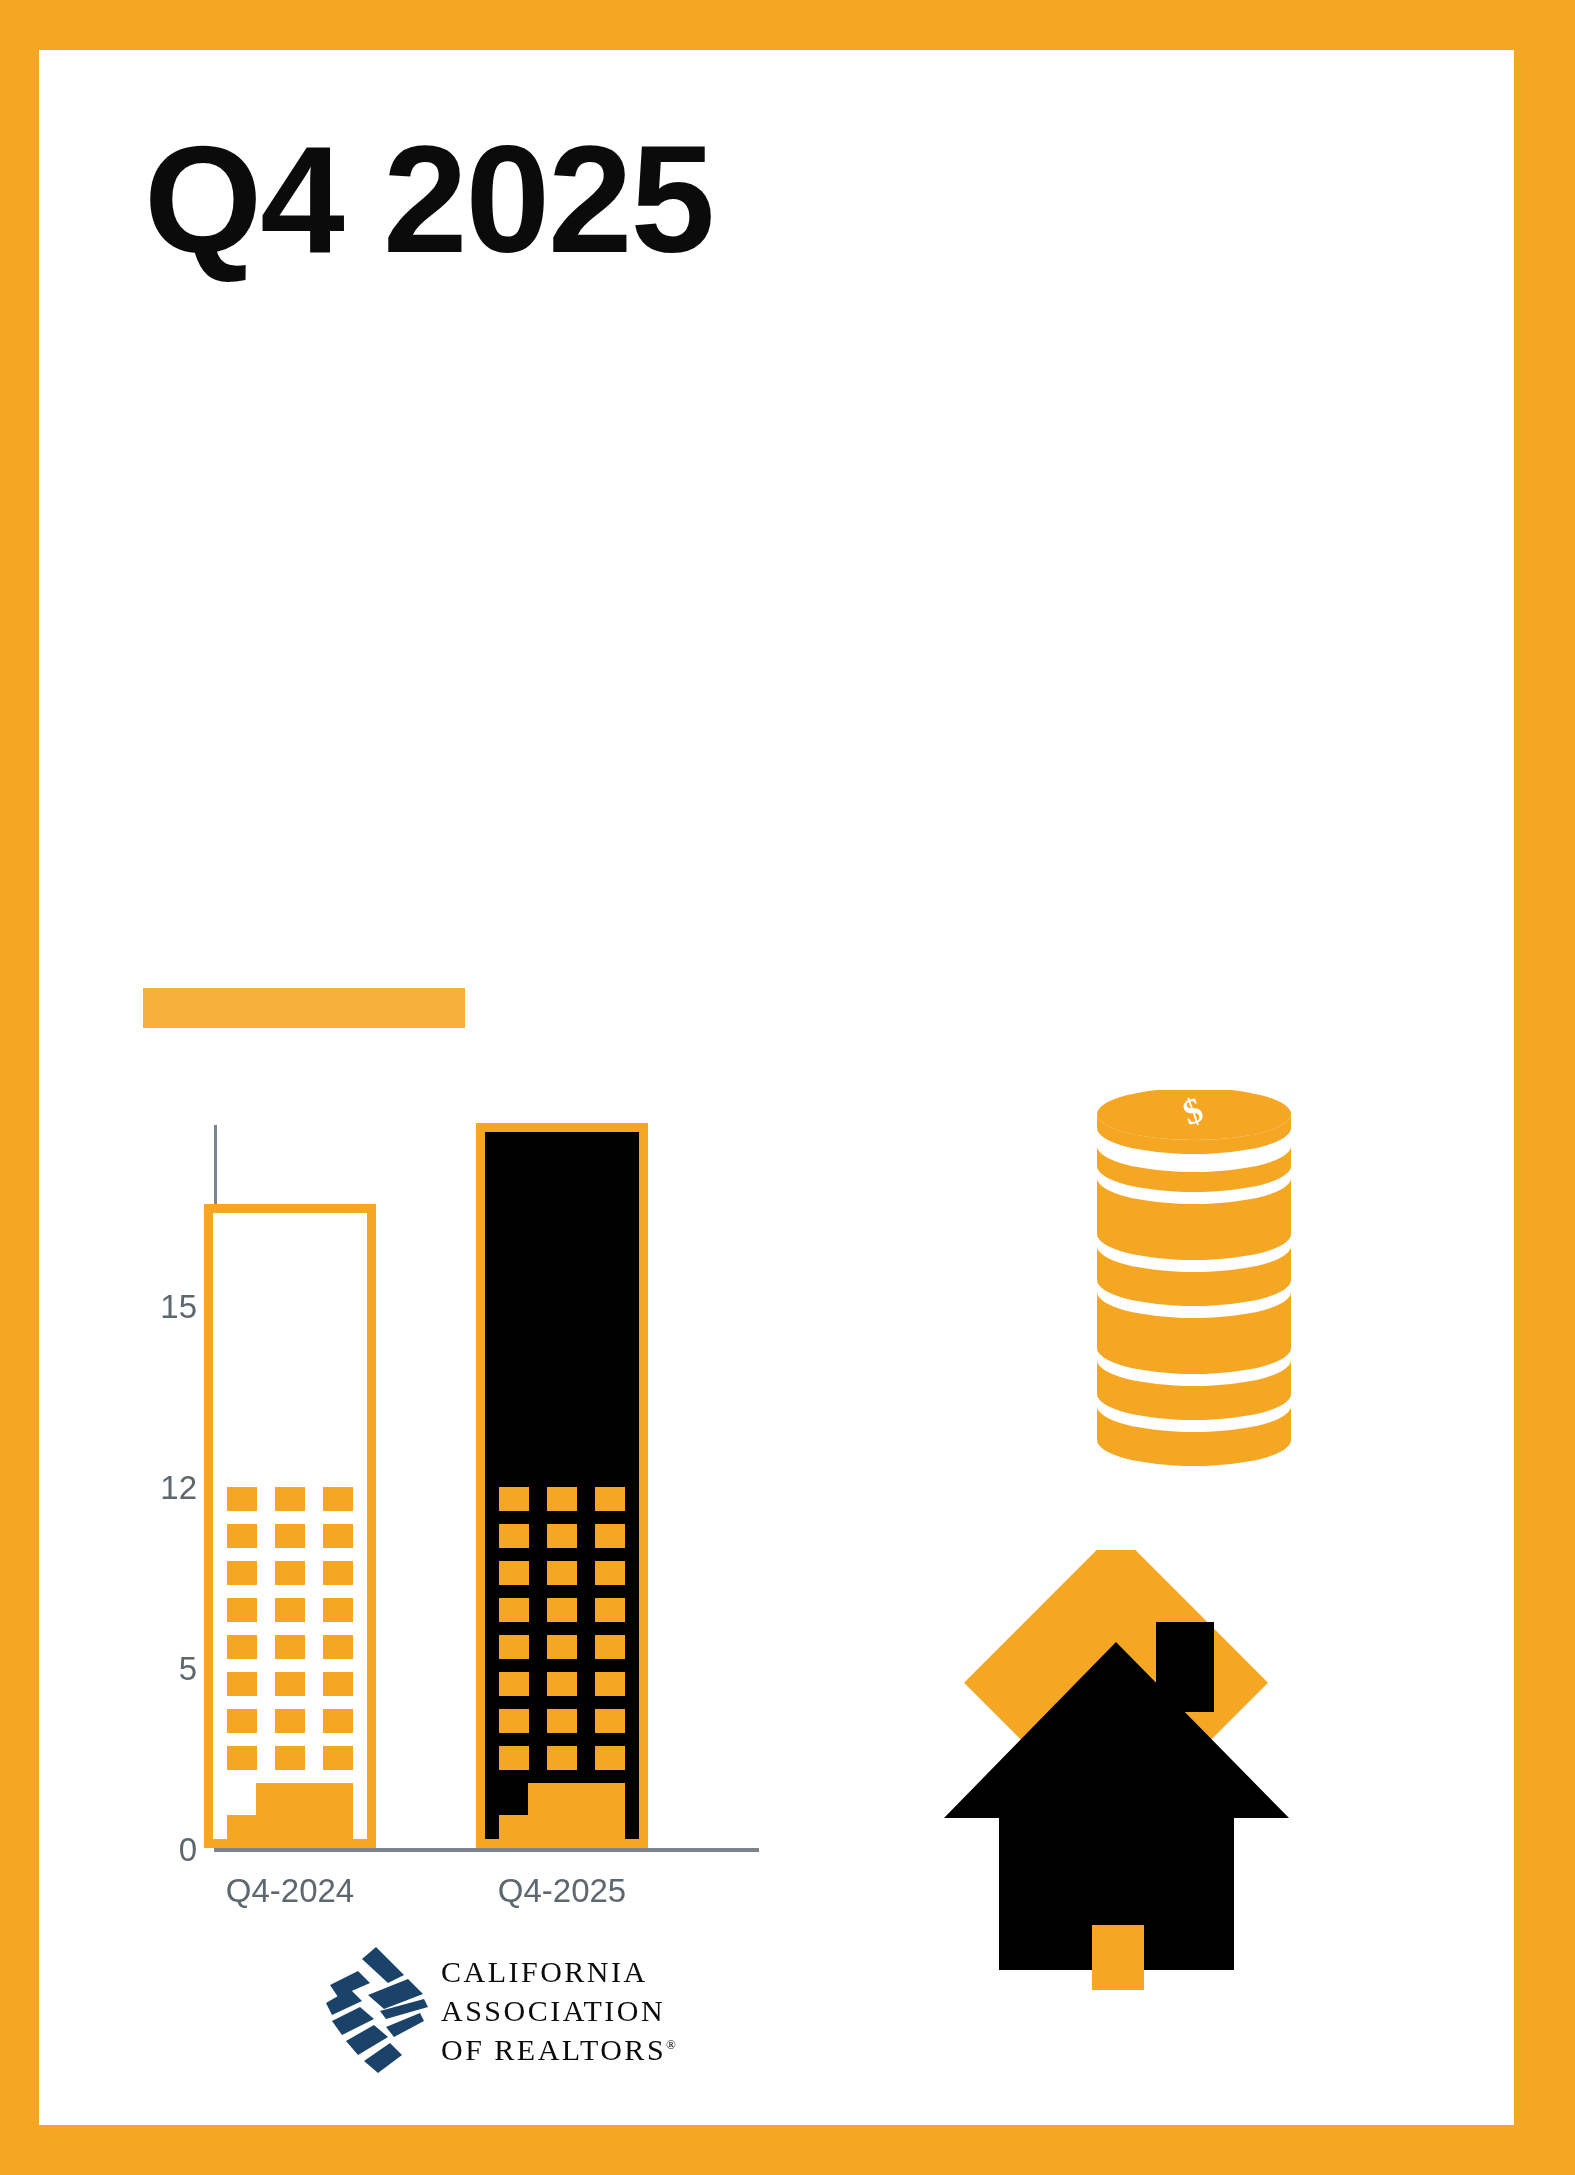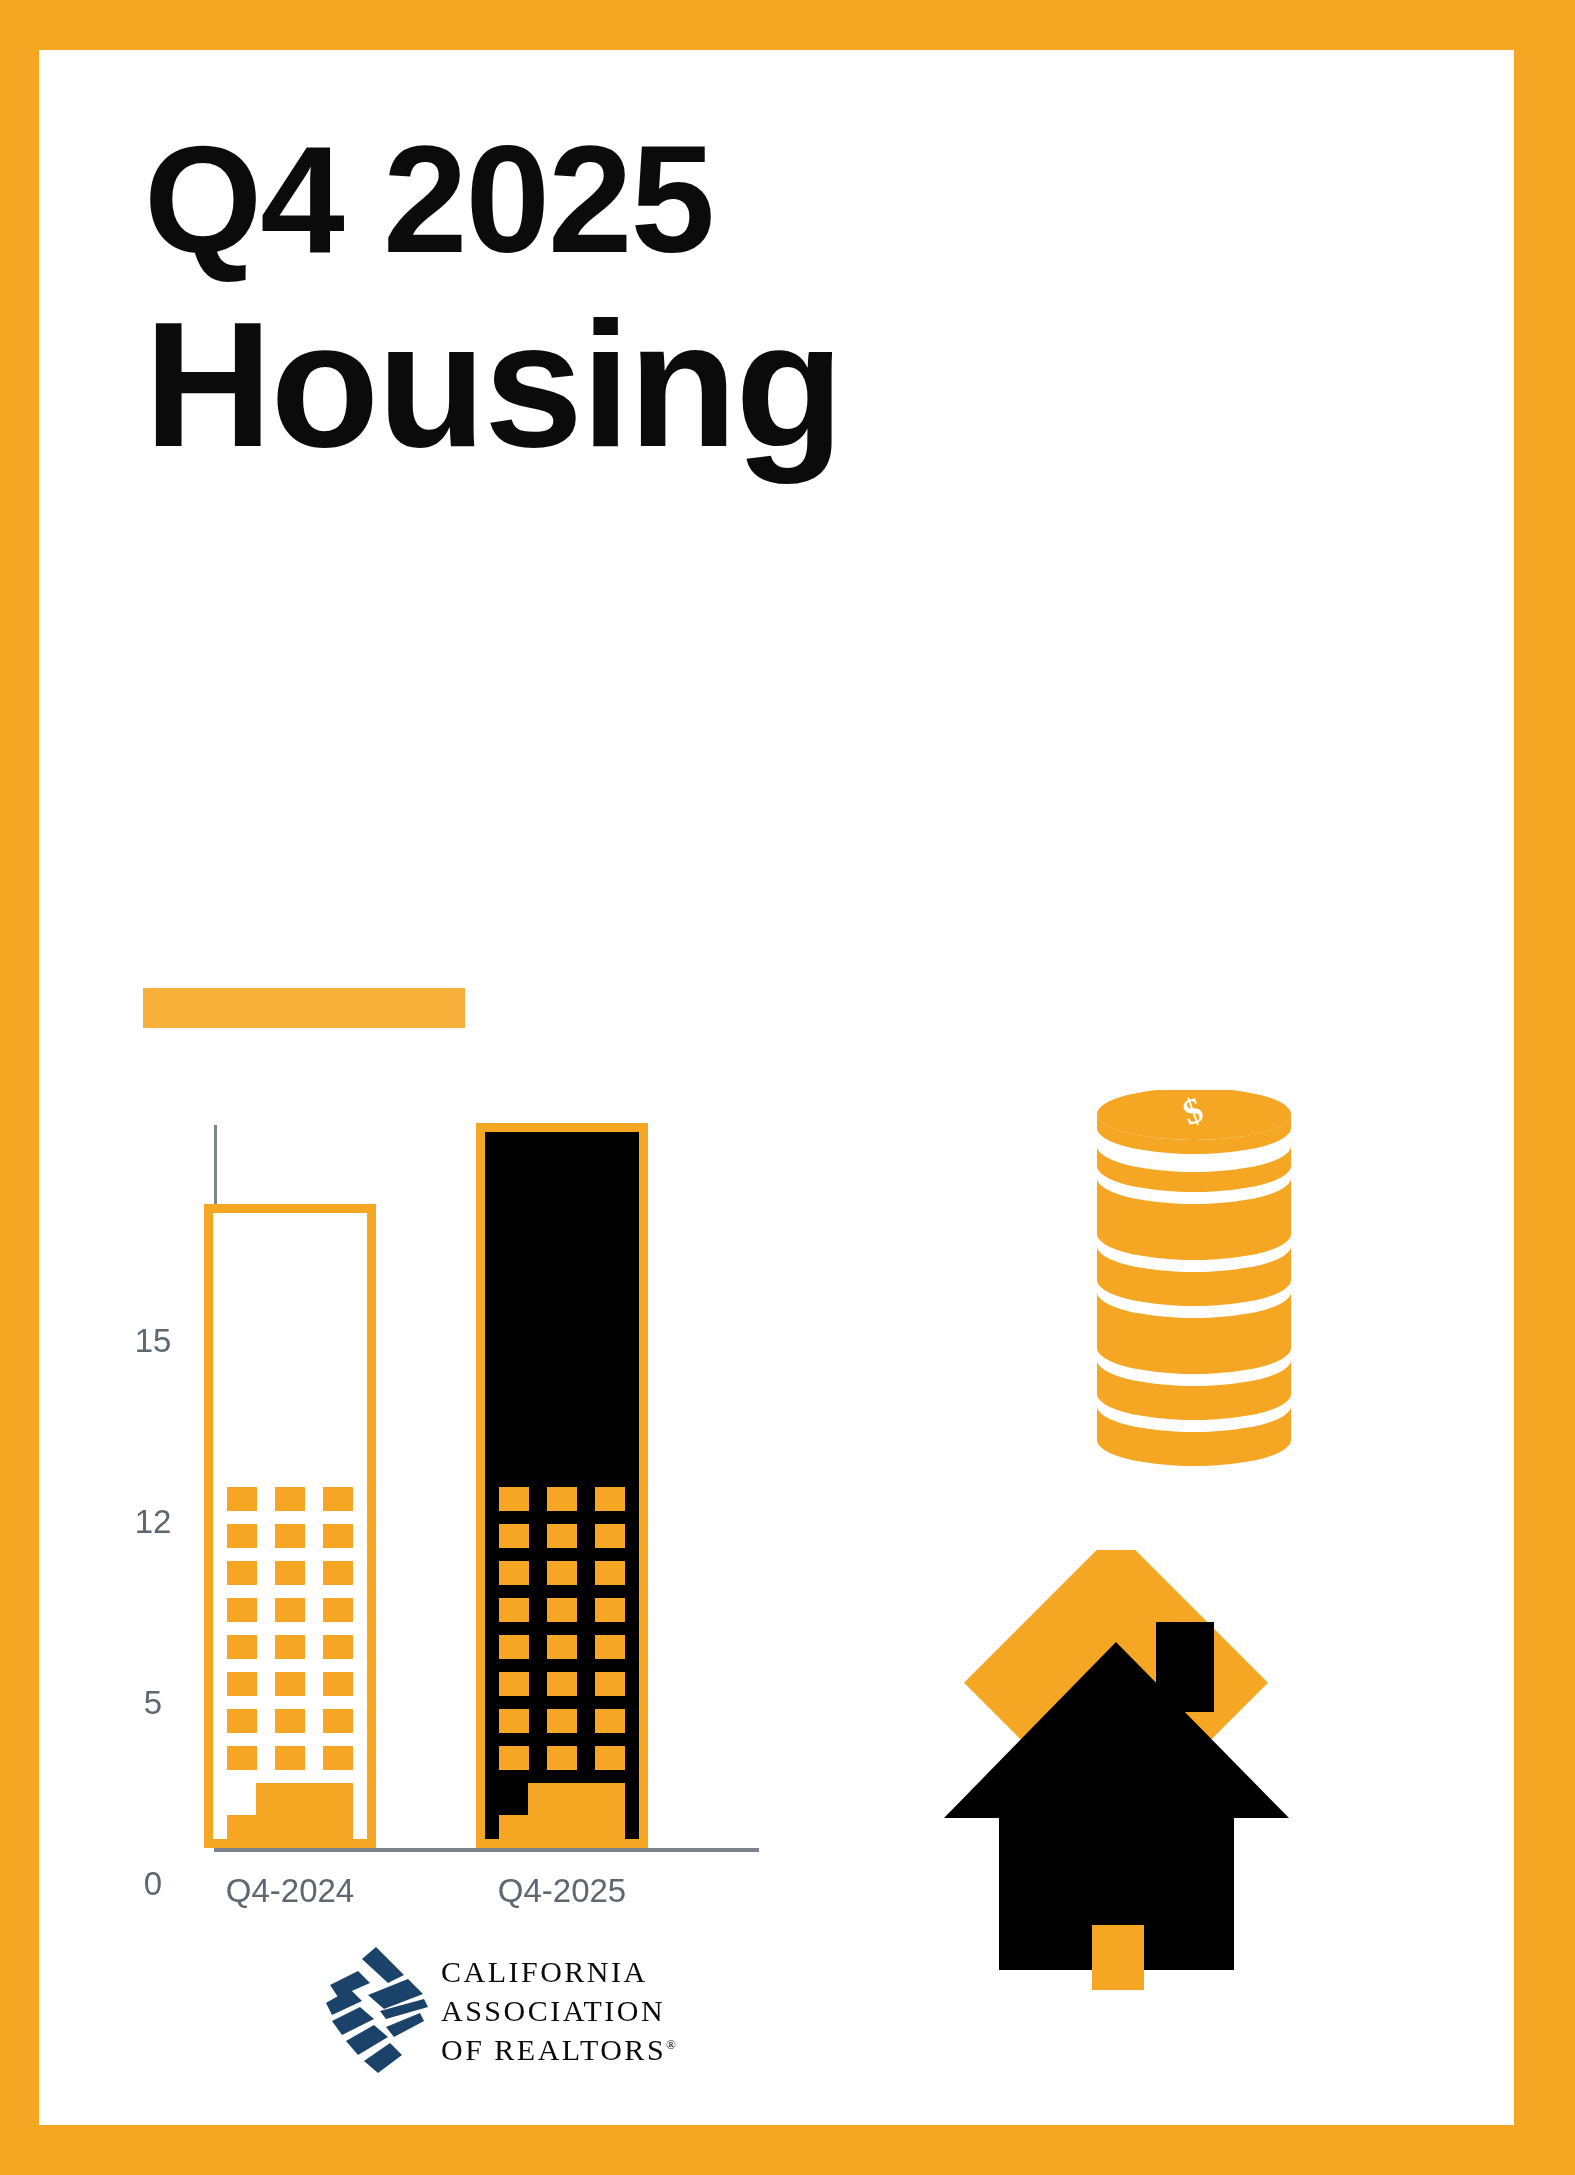--- a/index.html
+++ b/index.html
@@ -43,23 +43,22 @@
     position:absolute;left:115px;top:65px;
     width:3px;height:725px;background:#7c858e;
   }
   .x-axis-line{
     position:absolute;left:115px;top:788px;
     width:545px;height:4px;background:#7c858e;
   }
   .ytick{
     position:absolute;right:655px;
     font-size:33px;color:#5d6770;
-    text-align:center;width:80px;
+    text-align:right;width:80px;
     transform:translateY(-50%);
-    margin-top:34px;
   }
   .chart .ytick{left:10px;right:auto;width:88px;}
   .xtick{
     position:absolute;top:812px;
     font-size:33px;color:#5d6770;
     text-align:center;width:260px;
   }
   .vallabel{
     position:absolute;
     font-size:36px;color:#5d6770;
@@ -118,21 +117,20 @@
   .logo-text div{font-size:30px;}
   .logo-text sup{font-size:13px;vertical-align:super;letter-spacing:0;}
 </style>
 </head>
 <body>
 
 <div class="page">
 
   <div class="headline">
     <div class="h-line h1">Q4 2025</div>
-    <div class="h-line h2">Housing</div>
   </div>
   <div class="accent-bar"></div>
 
   <div class="chart">
 
     <div class="y-axis-line"></div>
     <div class="x-axis-line"></div>
 
     <div class="ytick" style="top:790px;">0</div>
     <div class="ytick" style="top:609px;">5</div>

